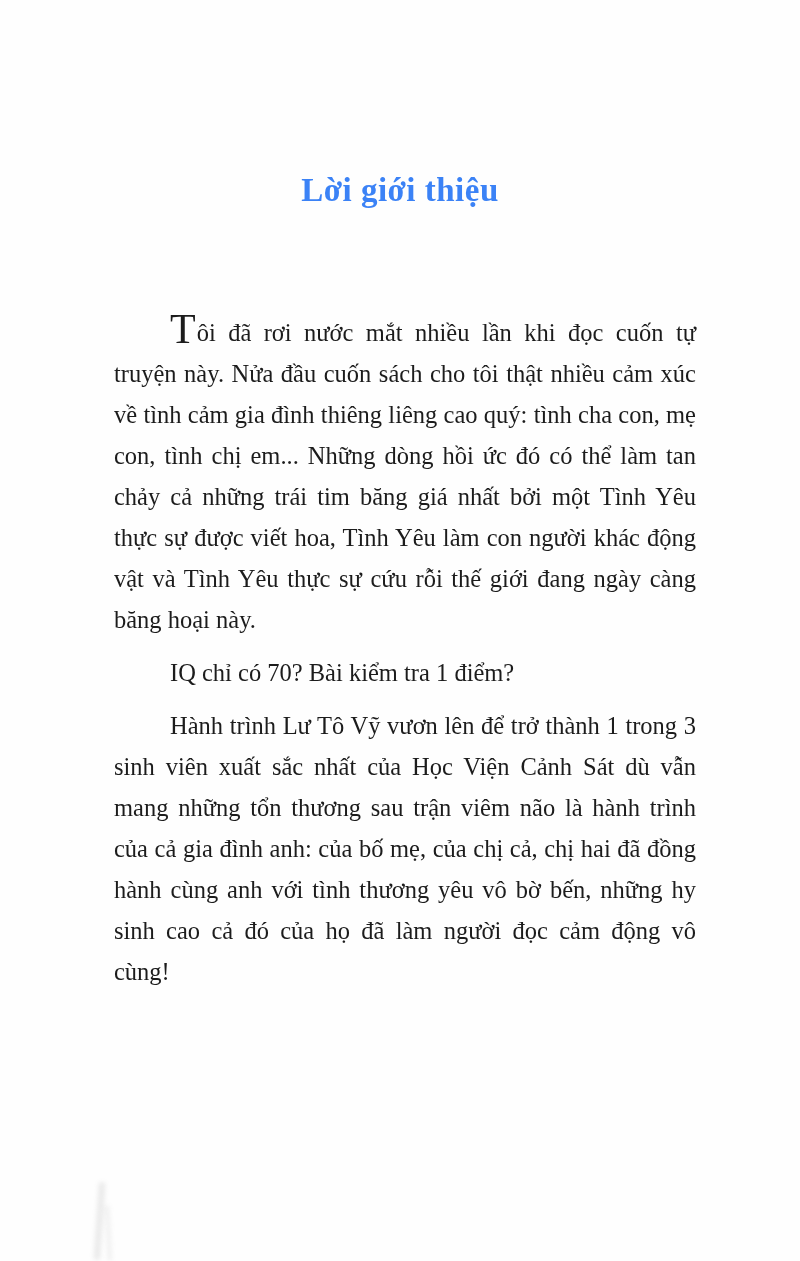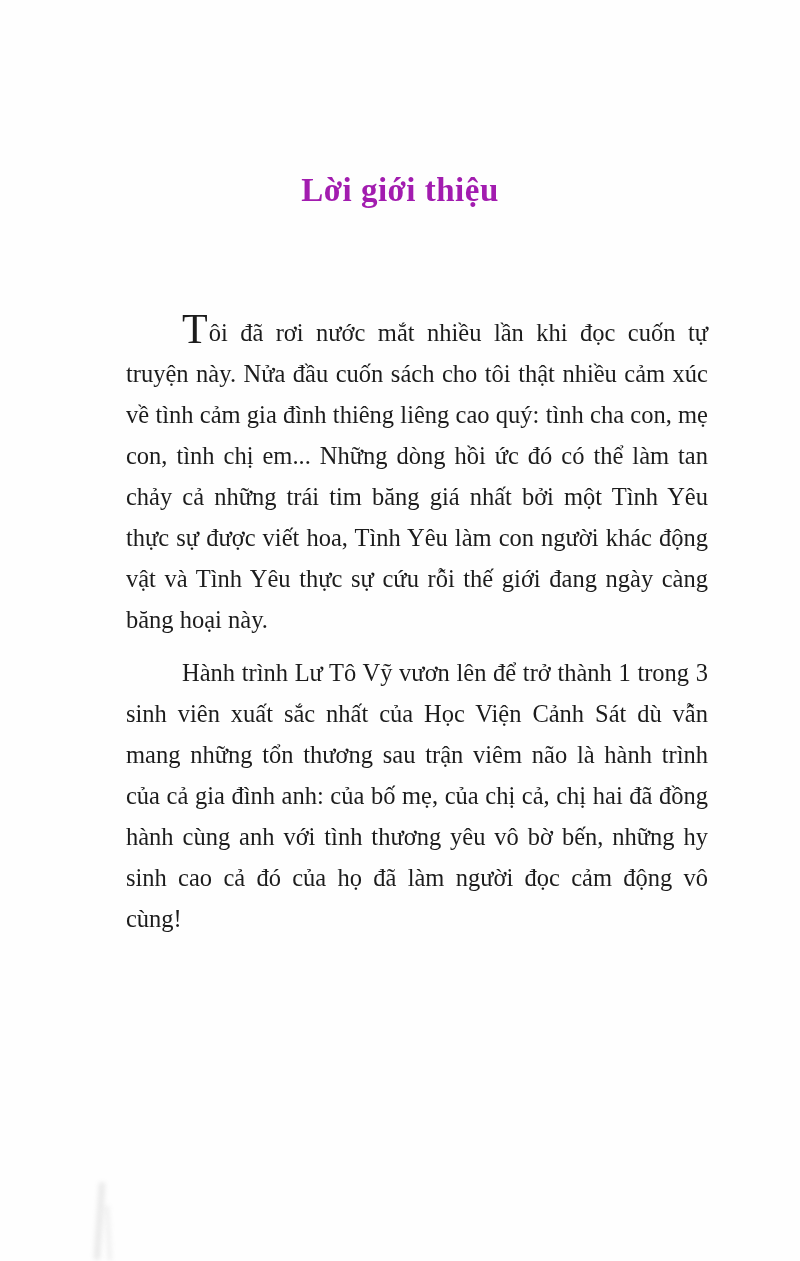--- a/index.html
+++ b/index.html
@@ -20,25 +20,25 @@
       background: #fefefe;
       color: #1c1c1c;
     }
     .chapter-title {
       margin: 0;
       padding-top: 172px;
       text-align: center;
       font-size: 33px;
       font-weight: 700;
       letter-spacing: 0.5px;
-      color: #a21caf;
+      color: #3b82f6;
     }
     .body-text {
       position: absolute;
-      left: 126px;
+      left: 114px;
       top: 312px;
       width: 582px;
       font-size: 24.5px;
       line-height: 41px;
       text-align: justify;
       text-justify: inter-word;
     }
     .para {
       margin: 0 0 12px 0;
       text-indent: 56px;
@@ -65,20 +65,21 @@
 <body>
 
 <div class="page">
 
   <h1 class="chapter-title">Lời giới thiệu</h1>
 
   <div class="body-text">
 
     <p class="para"><span class="dropcap">T</span><span>ôi đã rơi nước mắt nhiều lần khi đọc cuốn tự truyện này. Nửa đầu cuốn sách cho tôi thật nhiều cảm xúc về tình cảm gia đình thiêng liêng cao quý: tình cha con, mẹ con, tình chị em... Những dòng hồi ức đó có thể làm tan chảy cả những trái tim băng giá nhất bởi một Tình Yêu thực sự được viết hoa, Tình Yêu làm con người khác động vật và Tình Yêu thực sự cứu rỗi thế giới đang ngày càng băng hoại này.</span></p>
 
+    <p class="para">IQ chỉ có 70? Bài kiểm tra 1 điểm?</p>
 
 
     <p class="para">Hành trình Lư Tô Vỹ vươn lên để trở thành 1 trong 3 sinh viên xuất sắc nhất của Học Viện Cảnh Sát dù vẫn mang những tổn thương sau trận viêm não là hành trình của cả gia đình anh: của bố mẹ, của chị cả, chị hai đã đồng hành cùng anh với tình thương yêu vô bờ bến, những hy sinh cao cả đó của họ đã làm người đọc cảm động vô cùng!</p>
 
   </div>
 
   <div class="scan-artifact a1"></div>
   <div class="scan-artifact a2"></div>
 
 </div>

